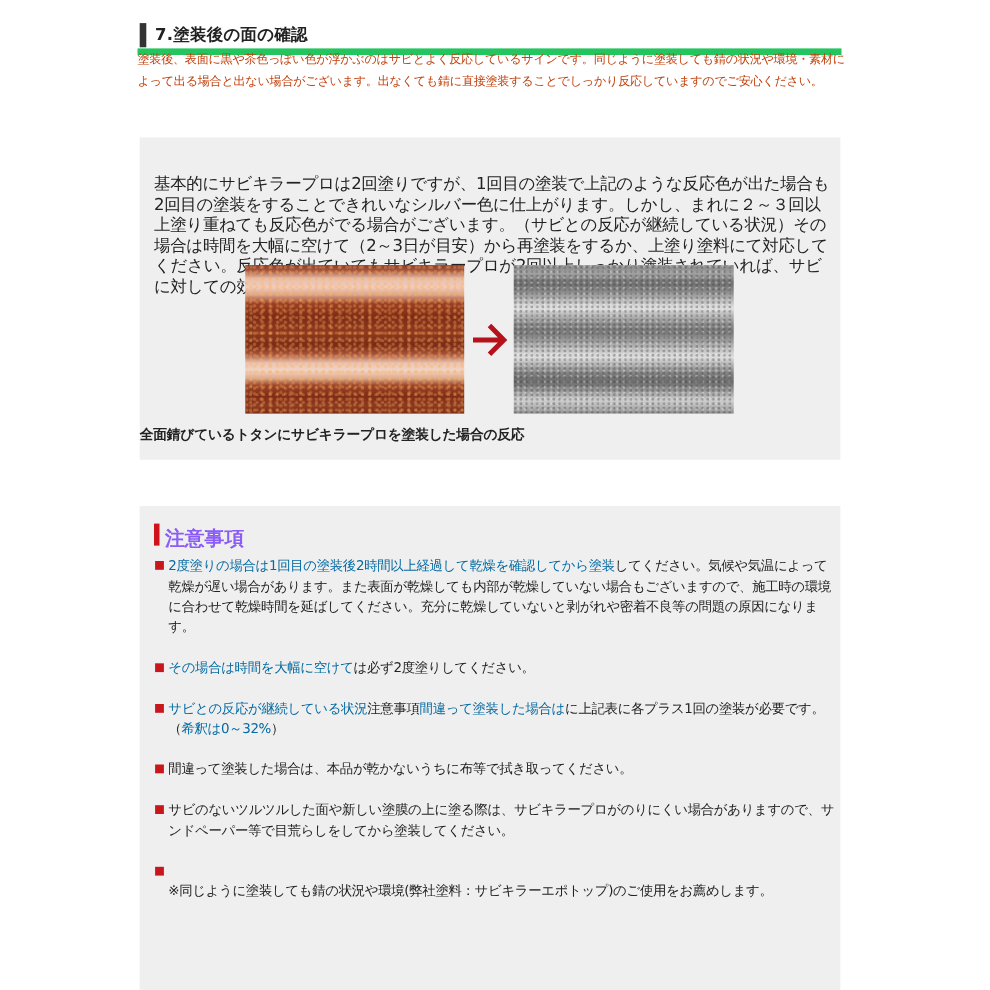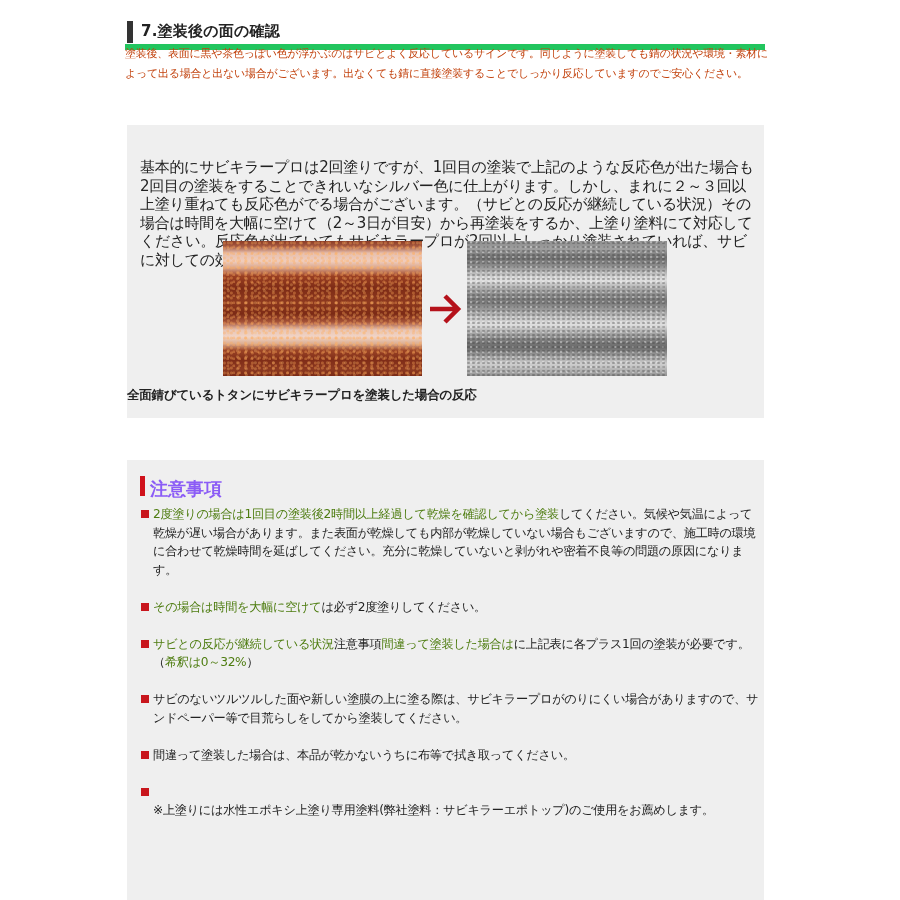--- a/index.html
+++ b/index.html
@@ -85,21 +85,21 @@
       position: absolute; left: 10px; top: 2px; font-weight: bold; font-size: 18px; color: #8b5cf6; white-space: nowrap;
     }
     .notes { position: absolute; left: 14px; top: 45px; width: 618px; list-style: none; }
     .note {
       position: relative; padding-left: 12px; line-height: 18.5px; font-size: 12.2px;
       color: #222; letter-spacing: -0.3px; margin-bottom: 18.5px;
     }
     .note .bullet {
       position: absolute; left: 0; top: 5px; width: 8px; height: 8px; background: #c8161d;
     }
-    .red { color: #4d7c0f; }
+    .red { color: #0369a1; }
   </style>
 </head>
 <body>
 
 <div class="section-heading">
   <div class="bar"></div>
   <div class="title">7.塗装後の面の確認</div>
 </div>
 
 <p class="intro">塗装後、表面に黒や茶色っぽい色が浮かぶのはサビとよく反応しているサインです。同じように塗装しても錆の状況や環境・素材によって出る場合と出ない場合がございます。出なくても錆に直接塗装することでしっかり反応していますのでご安心ください。</p>
@@ -128,25 +128,25 @@
     <li class="note">
       <span class="bullet"></span>
       <span class="red">その場合は時間を大幅に空けて</span><span>は必ず2度塗りしてください。</span>
     </li>
     <li class="note">
       <span class="bullet"></span>
       <span class="red">サビとの反応が継続している状況</span><span>注意事項</span><span class="red">間違って塗装した場合は</span><span>に上記表に各プラス1回の塗装が必要です。（</span><span class="red">希釈は0～32%</span><span>）</span>
     </li>
     <li class="note">
       <span class="bullet"></span>
+      <span>間違って塗装した場合は、本品が乾かないうちに布等で拭き取ってください。</span>
+    </li>
+    <li class="note">
+      <span class="bullet"></span>
       <span>サビのないツルツルした面や新しい塗膜の上に塗る際は、サビキラープロがのりにくい場合がありますので、サンドペーパー等で目荒らしをしてから塗装してください。</span>
     </li>
     <li class="note">
       <span class="bullet"></span>
-      <span>間違って塗装した場合は、本品が乾かないうちに布等で拭き取ってください。</span>
-    </li>
-    <li class="note">
-      <span class="bullet"></span>
       <br>
-      <span>※上塗りには水性エポキシ上塗り専用塗料(弊社塗料：サビキラーエポトップ)のご使用をお薦めします。</span>
+      <span>※同じように塗装しても錆の状況や環境(弊社塗料：サビキラーエポトップ)のご使用をお薦めします。</span>
     </li>
   </ul>
 </div>
 
 </body></html>

